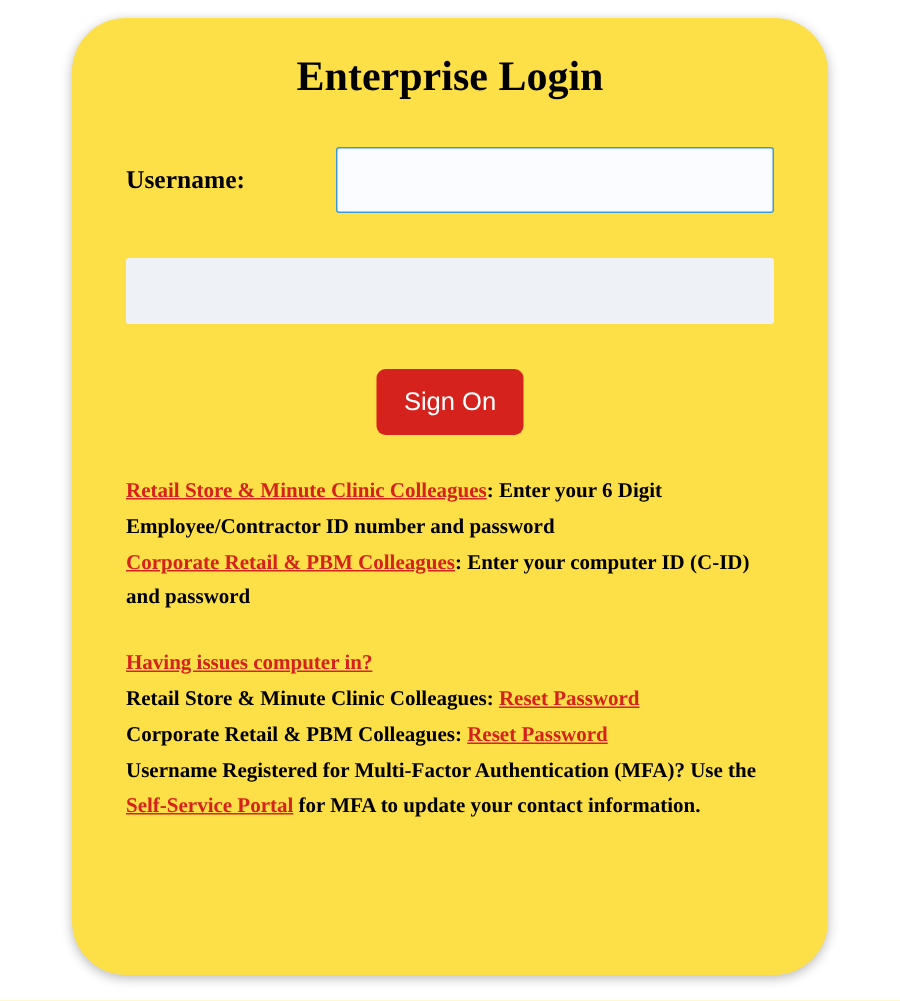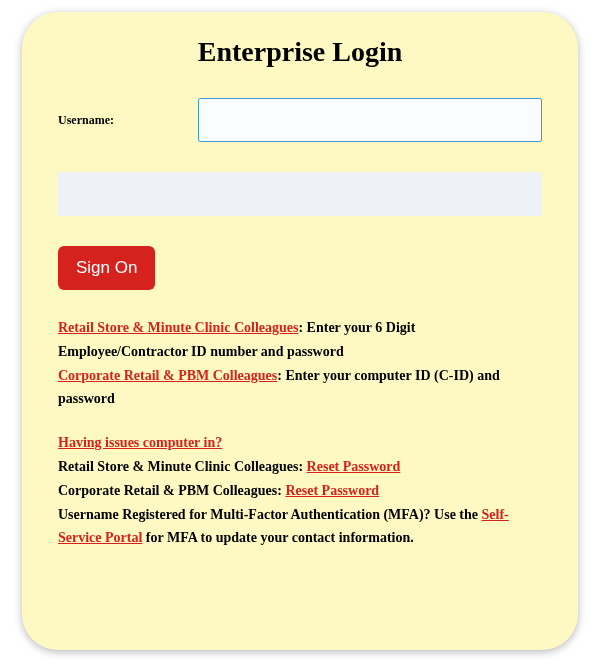--- a/index.html
+++ b/index.html
@@ -1,62 +1,62 @@
 <!DOCTYPE html>
 <html><head>
   <meta charset="utf-8">
   <style>
     * { box-sizing: border-box; margin: 0; padding: 0; }
     html, body { width: 600px; height: 667px; overflow: hidden; background: #fff; font-family: Georgia, "Times New Roman", serif; }
     .card {
-      width: 556px;
+      width: 504px;
       margin: 12px auto 0;
-      background: #fef9c3;
+      background: #fde047;
       border-radius: 36px;
       padding: 24px 36px 14px;
       box-shadow: 0 2px 8px rgba(0,0,0,0.28);
       height: 638px;
       overflow: hidden;
     }
     .title {
       font-size: 28px;
       font-weight: 700;
       text-align: center;
       color: #000;
     }
     .form-area { margin-top: 30px; }
     .form-row {
       display: flex;
       align-items: center;
       margin-bottom: 30px;
     }
     .form-label {
       width: 140px;
-      font-size: 12px;
+      font-size: 17px;
       font-weight: 700;
       color: #000;
     }
     .text-input {
       flex: 1;
       height: 44px;
       font-size: 16px;
       font-family: Georgia, "Times New Roman", serif;
       padding: 6px 10px;
       background: #eef2f6;
       border: 1px solid #eef2f6;
       border-radius: 2px;
       outline: none;
     }
     .text-input.focused {
       background: #fafcff;
       border: 1px solid #3f9bd6;
     }
     .btn-row {
       display: flex;
-      justify-content: flex-start;
+      justify-content: center;
       margin-top: 6px;
       margin-bottom: 26px;
     }
     .sign-on {
       height: 44px;
       min-width: 96px;
       padding: 0 18px;
       background: #d6221c;
       color: #fff;
       font-family: Arial, Helvetica, sans-serif;

